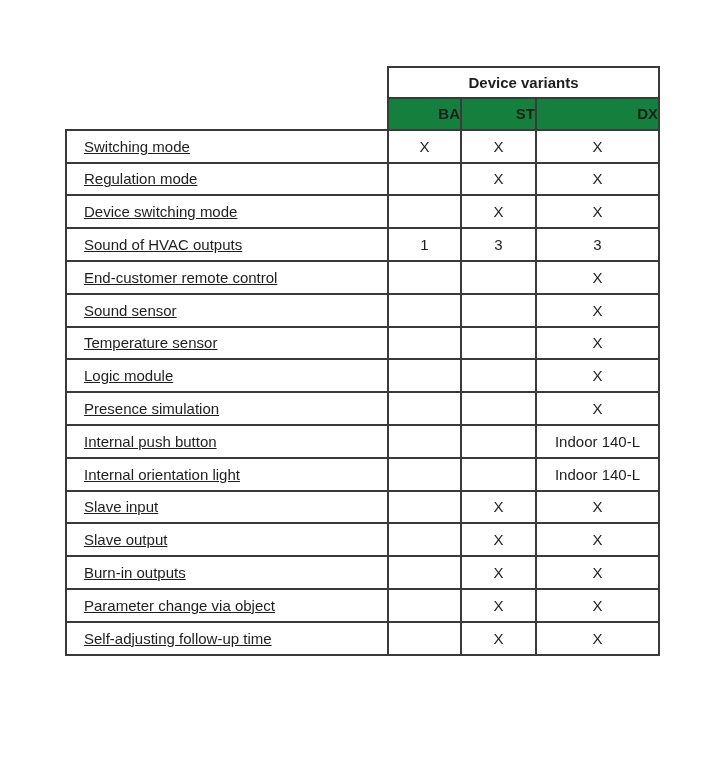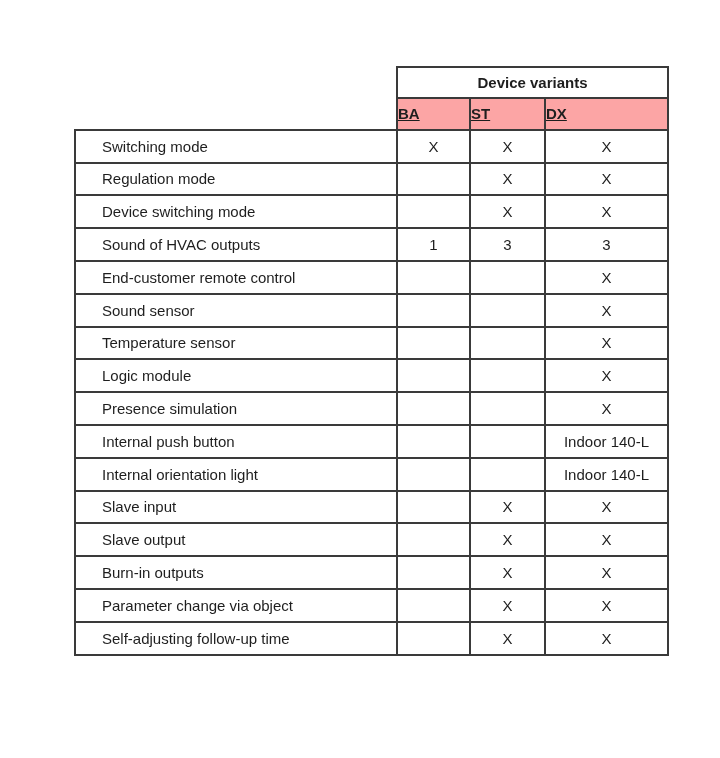--- a/index.html
+++ b/index.html
@@ -11,21 +11,21 @@
     position: relative;
     width: 720px;
     height: 758px;
     background: #ffffff;
     font-family: "Liberation Sans", sans-serif;
     color: #1e1e1e;
     overflow: hidden;
   }
   table.variants-table {
     position: absolute;
-    left: 74px;
+    left: 65px;
     top: 66px;
     width: 593px;
     border-collapse: collapse;
     table-layout: fixed;
   }
   col.c-feature { width: 322px; }
   col.c-ba      { width: 73px;  }
   col.c-st      { width: 75px;  }
   col.c-dx      { width: 123px; }
 
@@ -43,28 +43,28 @@
     background: #ffffff;
   }
   td.group-header {
     font-weight: bold;
     text-align: center;
     background: #ffffff;
     height: 29px;
   }
   td.col-header {
     font-weight: bold;
-    text-align: left;
-    background: #fca5a5;
+    text-align: right;
+    background: #15803d;
     height: 29px;
-    text-decoration: underline;
   }
   td.feature {
     text-align: left;
-    padding-left: 26px;
+    padding-left: 17px;
+    text-decoration: underline;
   }
   td.val {
     text-align: center;
   }
 </style>
 </head>
 <body>
 
 <div class="page">
   <table class="variants-table">

